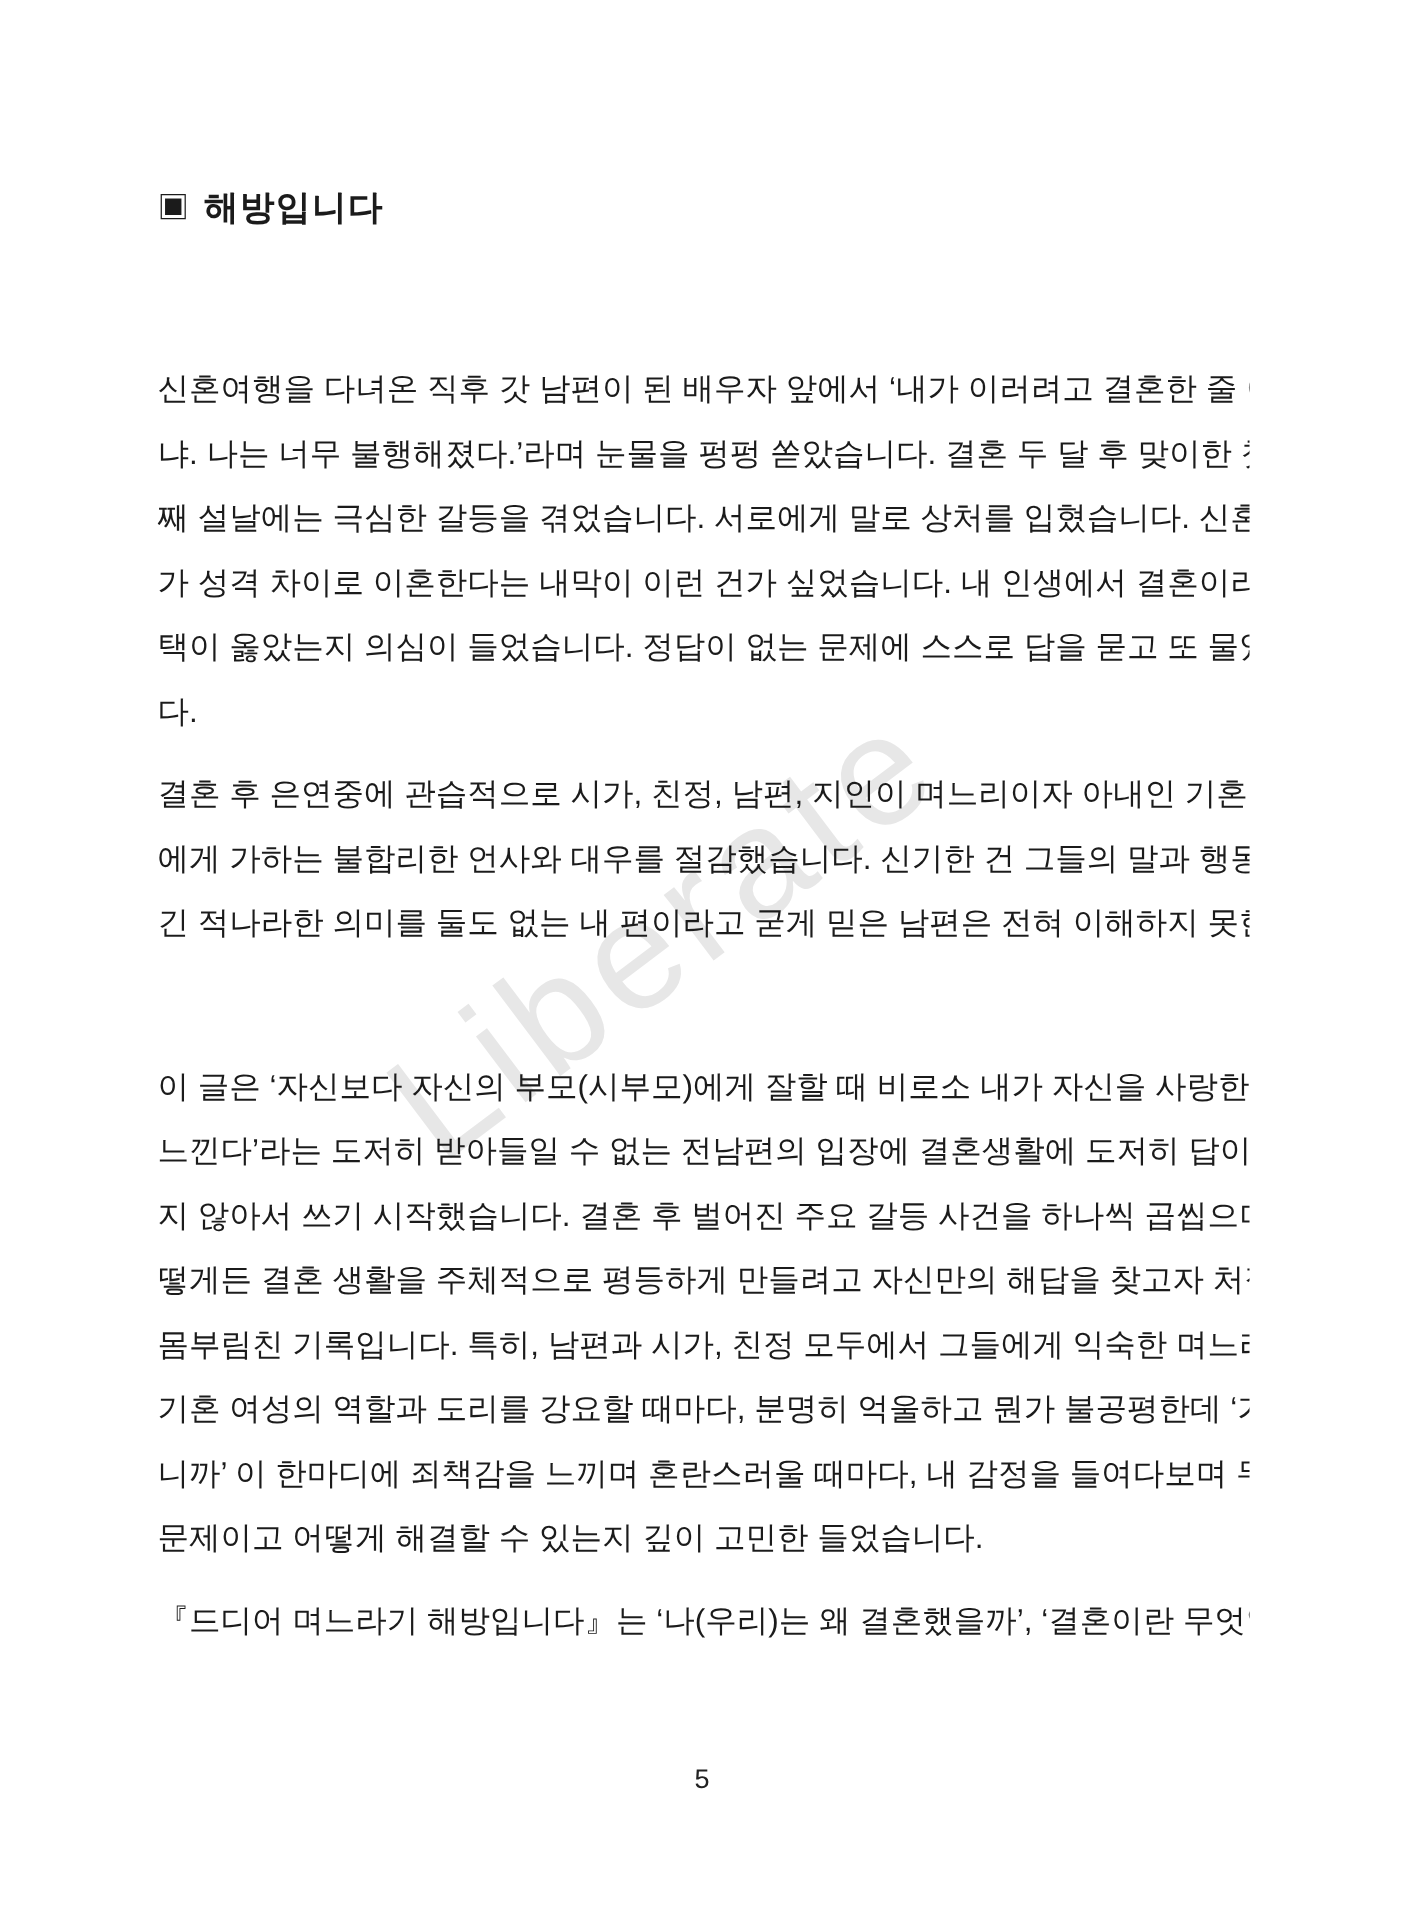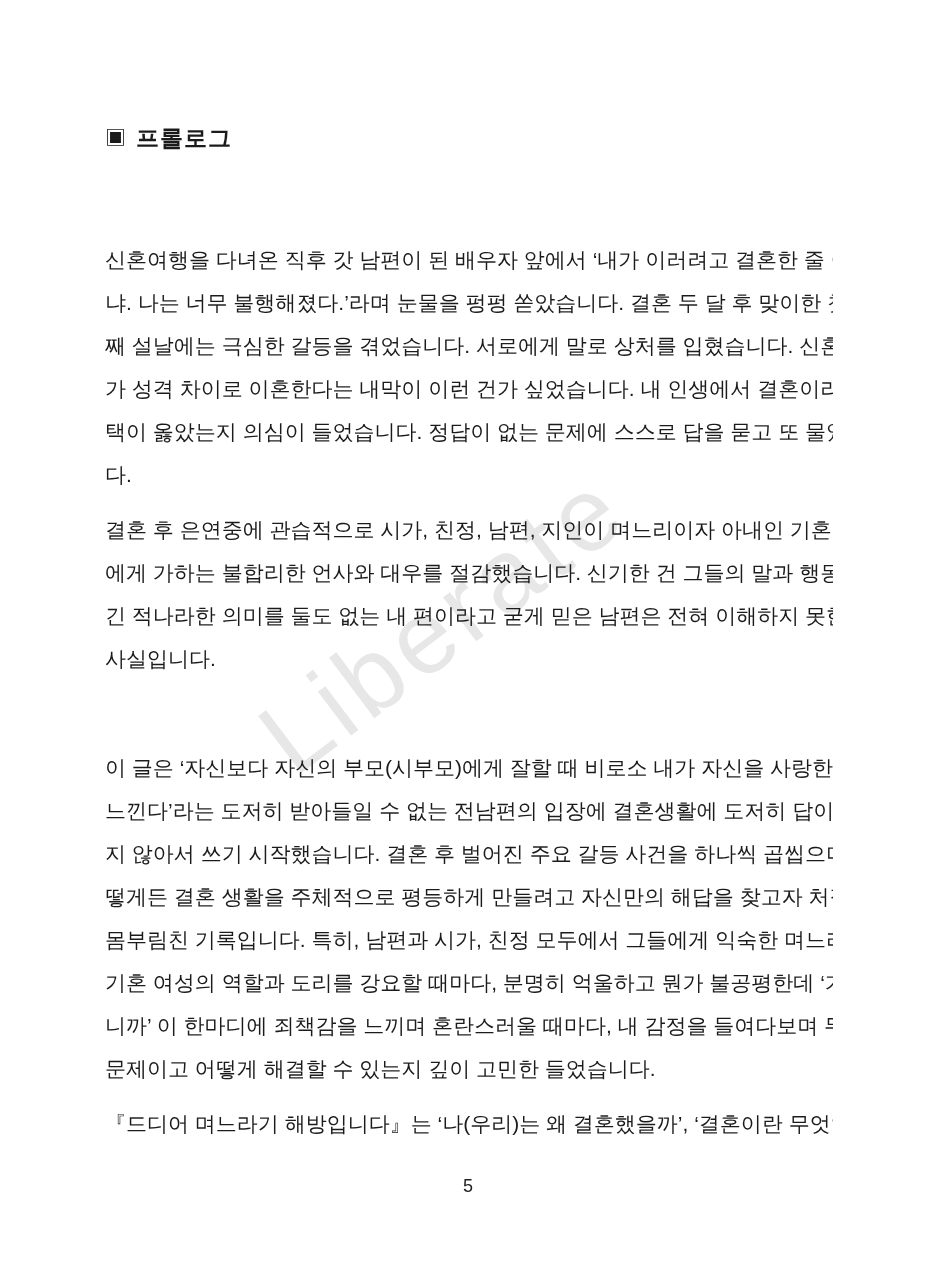--- a/index.html
+++ b/index.html
@@ -90,39 +90,38 @@
     z-index: 1;
   }
 </style>
 </head>
 <body>
 
 <div class="page">
 
   <div class="heading">
     <span class="bullet">▣</span>
-    <span class="heading-text">프롤로그</span>
+    <span class="heading-text">해방입니다</span>
   </div>
 
   <div class="watermark">Liberate</div>
 
   <div class="body-text">
       <div class="paragraph">
         <div class="line">신혼여행을 다녀온 직후 갓 남편이 된 배우자 앞에서 ‘내가 이러려고 결혼한 줄 아느</div>
         <div class="line">냐. 나는 너무 불행해졌다.’라며 눈물을 펑펑 쏟았습니다. 결혼 두 달 후 맞이한 첫 번</div>
         <div class="line">째 설날에는 극심한 갈등을 겪었습니다. 서로에게 말로 상처를 입혔습니다. 신혼부부</div>
         <div class="line">가 성격 차이로 이혼한다는 내막이 이런 건가 싶었습니다. 내 인생에서 결혼이라는 선</div>
         <div class="line">택이 옳았는지 의심이 들었습니다. 정답이 없는 문제에 스스로 답을 묻고 또 물었습니</div>
         <div class="line para-end">다.</div>
       </div>
       <div class="paragraph">
         <div class="line">결혼 후 은연중에 관습적으로 시가, 친정, 남편, 지인이 며느리이자 아내인 기혼 여성</div>
         <div class="line">에게 가하는 불합리한 언사와 대우를 절감했습니다. 신기한 건 그들의 말과 행동에 담</div>
         <div class="line">긴 적나라한 의미를 둘도 없는 내 편이라고 굳게 믿은 남편은 전혀 이해하지 못한다는</div>
-        <div class="line para-end">사실입니다.</div>
       </div>
       <div class="paragraph">
         <div class="line">이 글은 ‘자신보다 자신의 부모(시부모)에게 잘할 때 비로소 내가 자신을 사랑한다고</div>
         <div class="line">느낀다’라는 도저히 받아들일 수 없는 전남편의 입장에 결혼생활에 도저히 답이 보이</div>
         <div class="line">지 않아서 쓰기 시작했습니다. 결혼 후 벌어진 주요 갈등 사건을 하나씩 곱씹으며 어</div>
         <div class="line">떻게든 결혼 생활을 주체적으로 평등하게 만들려고 자신만의 해답을 찾고자 처절하게</div>
         <div class="line">몸부림친 기록입니다. 특히, 남편과 시가, 친정 모두에서 그들에게 익숙한 며느리라는</div>
         <div class="line">기혼 여성의 역할과 도리를 강요할 때마다, 분명히 억울하고 뭔가 불공평한데 ‘가족이</div>
         <div class="line">니까’ 이 한마디에 죄책감을 느끼며 혼란스러울 때마다, 내 감정을 들여다보며 무엇이</div>
         <div class="line para-end">문제이고 어떻게 해결할 수 있는지 깊이 고민한 들었습니다.</div>

